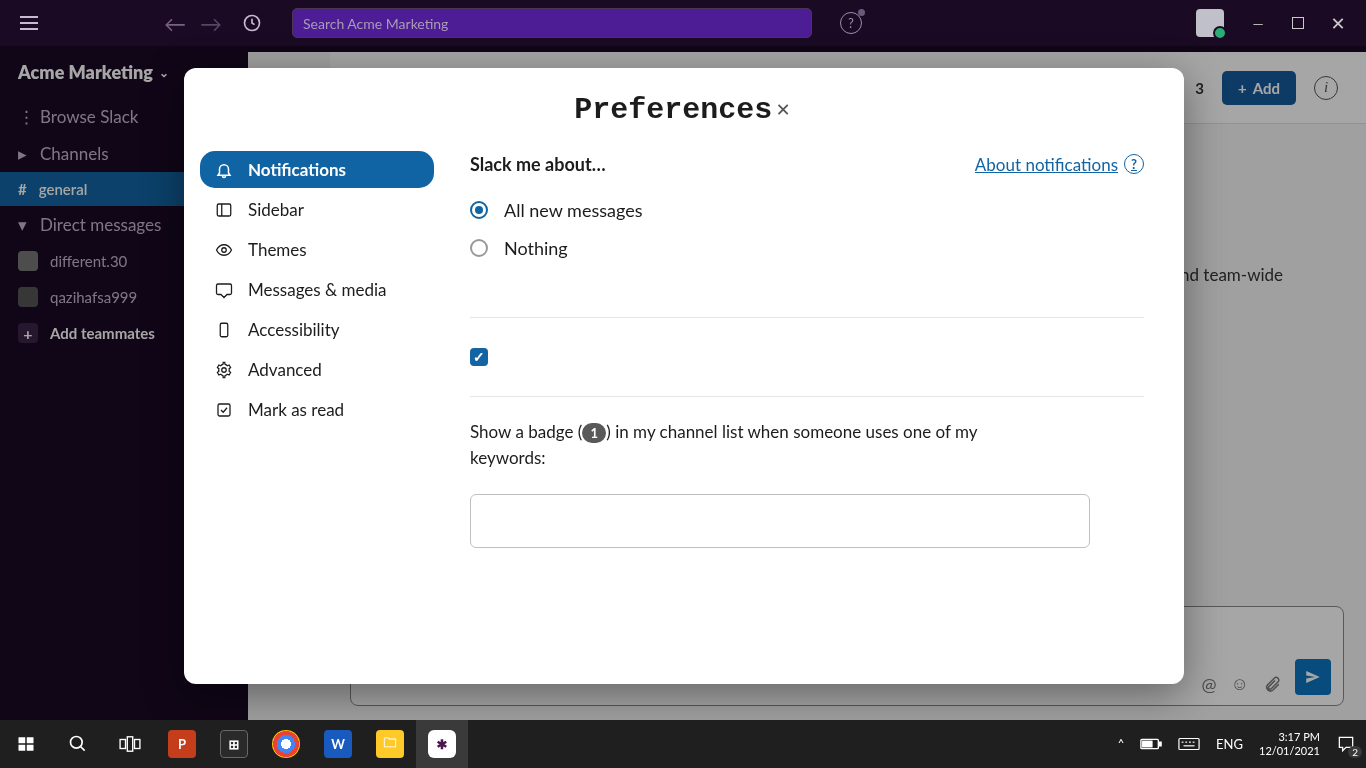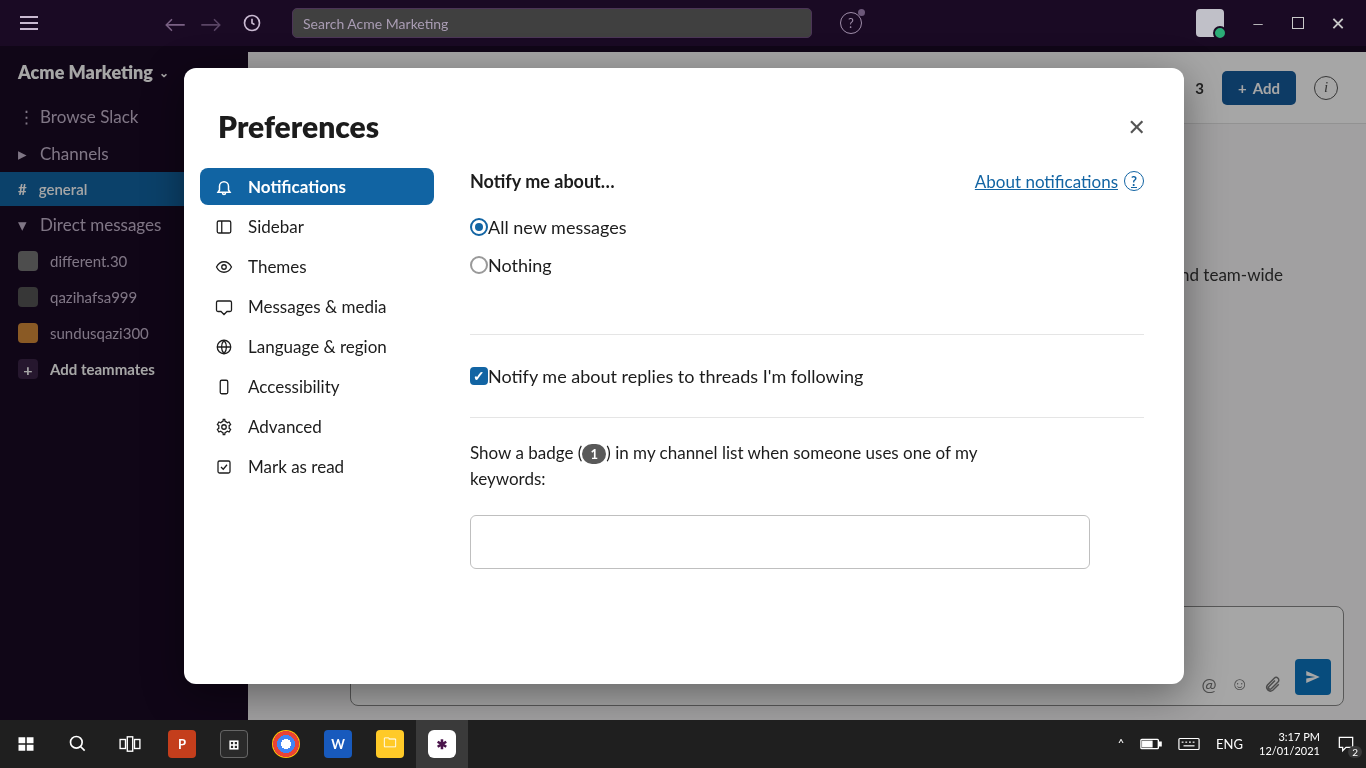--- a/index.html
+++ b/index.html
@@ -7,21 +7,21 @@
   body { background: #1a0a24; position: relative; }
 
   
   .titlebar { height: 46px; background: #1a0a24; display:flex; align-items:center; padding:0 6px; color:#c9b9d1;}
   .titlebar .tb-left { display:flex; align-items:center; gap:12px; }
   .hamburger { width:24px; height:24px; display:flex; flex-direction:column; justify-content:center; gap:4px; margin-left:14px; cursor:default;}
   .hamburger span{ display:block; height:2px; background:#c9b9d1; width:18px;}
   .nav-arrows { display:flex; gap:14px; margin-left:120px; align-items:center;}
   .nav-arrows .arr{ font-size:22px; color:#7a6184;}
   .clock-icon{ font-size:18px; color:#c9b9d1; margin-left:6px;}
-  .searchbar { flex:0 0 520px; height:30px; background:#404040; border:1px solid #4b3556; border-radius:5px; margin-left:30px; display:flex; align-items:center; padding:0 10px; color:#a99cb3; font-size:14px;}
+  .searchbar { flex:0 0 520px; height:30px; background:#4c1d95; border:1px solid #4b3556; border-radius:5px; margin-left:30px; display:flex; align-items:center; padding:0 10px; color:#a99cb3; font-size:14px;}
   .help-icn { margin-left:28px; width:22px; height:22px; border:1.5px solid #9f8da9; border-radius:50%; display:flex; align-items:center; justify-content:center; font-size:13px; color:#9f8da9; position:relative;}
   .help-icn::after { content:''; position:absolute; top:-4px; right:-4px; width:7px; height:7px; border-radius:50%; background:#6c5879;}
   .tb-right{ margin-left:auto; display:flex; align-items:center; gap:26px; padding-right:14px;}
   .avatar-sm{width:28px;height:28px;background:#c0c0c8;border-radius:4px;position:relative;}
   .avatar-sm::after{content:'';position:absolute;right:-3px;bottom:-3px;width:10px;height:10px;border-radius:50%;background:#2bac76;border:2px solid #1a0a24;}
   .winctl{ color:#c9c9c9; font-size:14px; width:16px; text-align:center;}
   .winctl.max{border:1.5px solid #c9c9c9;width:12px;height:12px;}
   .winctl.close{font-size:18px;}
 
   
@@ -42,38 +42,38 @@
   .info-circ{width:24px;height:24px;border:1.8px solid #555;border-radius:50%;display:flex;align-items:center;justify-content:center;font-family:serif;font-style:italic;font-size:15px;}
   .channel-desc{ position:absolute; left:350px; top:260px; color:#444; font-size:16px;}
   .composer{ position:absolute; left:350px; right:22px; bottom:62px; height:100px; border:1.5px solid #888; border-radius:8px; background:#fff; display:flex; align-items:flex-end; justify-content:flex-end; padding:10px 12px; gap:14px; color:#777; font-size:18px;}
   .send-btn{ width:36px; height:36px; background:#0b76c1; border-radius:4px; display:flex; align-items:center; justify-content:center; color:#fff;}
 
   
   .dim{ position:absolute; inset:46px 0 48px 0; background:rgba(0,0,0,0.35);}
 
   
   .modal{ position:absolute; left:184px; top:68px; width:1000px; height:616px; background:#fff; border-radius:12px; box-shadow:0 10px 40px rgba(0,0,0,.4); display:flex; flex-direction:column; overflow:hidden;}
-  .modal-head{ display:flex; align-items:center; justify-content:space-between; padding:40px 34px 16px;}
+  .modal-head{ display:flex; align-items:center; justify-content:center; padding:24px 34px 16px;font-family:Liberation Mono, monospace;}
   .modal-head h1{ font-size:30px; font-weight:800; color:#1c1c1c;}
   .close-x{ font-size:22px; color:#555; cursor:default; padding:4px;}
   .modal-body{ flex:1; display:flex; overflow:hidden;}
   .pref-nav{ width:266px; padding:8px 16px;}
-  .pref-nav .item{ display:flex; align-items:center; gap:14px; padding:8px 14px; border-radius:8px; font-size:17px; color:#1c1c1c; margin-bottom:3px;}
+  .pref-nav .item{ display:flex; align-items:center; gap:14px; padding:8px 14px; border-radius:15px; font-size:17px; color:#1c1c1c; margin-bottom:3px;}
   .pref-nav .item.active{ background:#1164a3; color:#fff; font-weight:700;}
   .pref-nav .icn{ width:20px; height:20px; display:flex; align-items:center; justify-content:center;}
   .pref-content{ flex:1; padding:10px 10px 10px 20px; overflow-y:scroll;}
   .pref-content::-webkit-scrollbar{width:14px;}
   .pref-content::-webkit-scrollbar-thumb{background:#c9c9c9;border-radius:8px;}
   .pref-content::-webkit-scrollbar-track{background:#f0f0f0;}
   .section-top{ display:flex; justify-content:space-between; align-items:center; padding-right:30px;}
   .section-title{ font-size:18px; font-weight:700; color:#1c1c1c;}
   .about-link{ color:#1264a3; font-size:17px; text-decoration:underline; display:flex; align-items:center; gap:6px;}
   .about-link .q{width:20px;height:20px;border:1.8px solid #1264a3;border-radius:50%;display:flex;align-items:center;justify-content:center;font-size:13px;font-weight:700;text-decoration:none;}
   .radio-group{ margin-top:16px;}
-  .radio-row, .check-row{ display:flex; align-items:center; font-size:18px; color:#1c1c1c; padding:8px 0;}
+  .radio-row, .check-row{ display:flex; align-items:center; gap:16px; font-size:18px; color:#1c1c1c; padding:8px 0;}
   .radio{ width:18px;height:18px;border:2px solid #999;border-radius:50%; position:relative; flex-shrink:0;}
   .radio.checked{ border-color:#1264a3;}
   .radio.checked::after{content:'';position:absolute;inset:3px;border-radius:50%;background:#1264a3;}
   .checkbox{width:18px;height:18px;border:2px solid #999;border-radius:4px;flex-shrink:0;position:relative;}
   .checkbox.checked{background:#1264a3;border-color:#1264a3;}
   .checkbox.checked::after{content:'✓';position:absolute;color:#fff;font-size:14px;font-weight:700;left:1px;top:-2px;}
   .divider{ height:1px; background:#e5e5e5; margin:22px 30px 22px 0;}
   .keywords-desc{ font-size:17px; color:#1c1c1c; line-height:1.55; margin-top:14px; max-width:560px;}
   .badge-pill{ display:inline-flex; align-items:center; justify-content:center; min-width:24px; height:20px; background:#595959; color:#fff; border-radius:12px; font-size:13px; font-weight:700; padding:0 6px;}
   .kw-input{ margin-top:22px; width:620px; height:54px; border:1px solid #bfbfbf; border-radius:6px;}
@@ -147,24 +147,20 @@
       <span>Direct messages</span>
     </div>
   <div class="sb-item sb-dm">
       <span class="av"></span>
       <span>different.30</span>
     </div>
   <div class="sb-item sb-dm">
       <span class="av" style="background:#555"></span>
       <span>qazihafsa999</span>
     </div>
-  <div class="sb-item sb-dm">
-      <span class="av" style="background:#d58a3a"></span>
-      <span>sundusqazi300</span>
-    </div>
   <div class="sb-item" style="color:#fff;font-weight:700">
       <span class="sb-add">+</span>
       <span>Add teammates</span>
     </div>
 </div>
 
 <div class="channel-header">
   <span class="count">3</span>
   <div class="add-btn">
       <span>+</span>
@@ -229,29 +225,20 @@
         <span class="icn">
             <svg width="18" height="18" viewBox="0 0 24 24" fill="none" stroke="currentColor" stroke-width="1.7">
               <path d="M20 4H4a2 2 0 00-2 2v10a2 2 0 002 2h4l4 4 4-4h4a2 2 0 002-2V6a2 2 0 00-2-2z"></path>
             </svg>
           </span>
         <span>Messages &amp; media</span>
       </div>
       <div class="item">
         <span class="icn">
             <svg width="18" height="18" viewBox="0 0 24 24" fill="none" stroke="currentColor" stroke-width="1.7">
-              <circle cx="12" cy="12" r="9"></circle>
-              <path d="M3 12h18M12 3a14 14 0 010 18M12 3a14 14 0 000 18"></path>
-            </svg>
-          </span>
-        <span>Language &amp; region</span>
-      </div>
-      <div class="item">
-        <span class="icn">
-            <svg width="18" height="18" viewBox="0 0 24 24" fill="none" stroke="currentColor" stroke-width="1.7">
               <rect x="7" y="3" width="10" height="18" rx="2"></rect>
               <line x1="12" y1="18" x2="12" y2="18"></line>
             </svg>
           </span>
         <span>Accessibility</span>
       </div>
       <div class="item">
         <span class="icn">
             <svg width="18" height="18" viewBox="0 0 24 24" fill="none" stroke="currentColor" stroke-width="1.7">
               <circle cx="12" cy="12" r="3"></circle>
@@ -266,21 +253,21 @@
               <rect x="4" y="4" width="16" height="16" rx="2"></rect>
               <path d="M8 12l3 3 5-6"></path>
             </svg>
           </span>
         <span>Mark as read</span>
       </div>
     </div>
 
     <div class="pref-content">
       <div class="section-top">
-        <div class="section-title">Notify me about…</div>
+        <div class="section-title">Slack me about…</div>
         <a class="about-link">
           <span>About notifications</span>
           <span class="q">?</span>
         </a>
       </div>
 
       <div class="radio-group">
         <div class="radio-row">
           <span class="radio checked"></span>
           <span>All new messages</span>
@@ -290,21 +277,20 @@
           <span>Nothing</span>
         </div>
       </div>
 
       <div style="height:28px"></div>
 
       <div class="divider"></div>
 
       <div class="check-row">
         <span class="checkbox checked"></span>
-        <span>Notify me about replies to threads I'm following</span>
       </div>
 
       <div class="divider"></div>
 
       <div class="keywords-desc">
         <span>Show a badge (</span><span class="badge-pill">1</span><span>) in my channel list when someone uses one of my keywords:</span>
       </div>
       <div class="kw-input"></div>
       <div style="height:200px"></div>
     </div>

